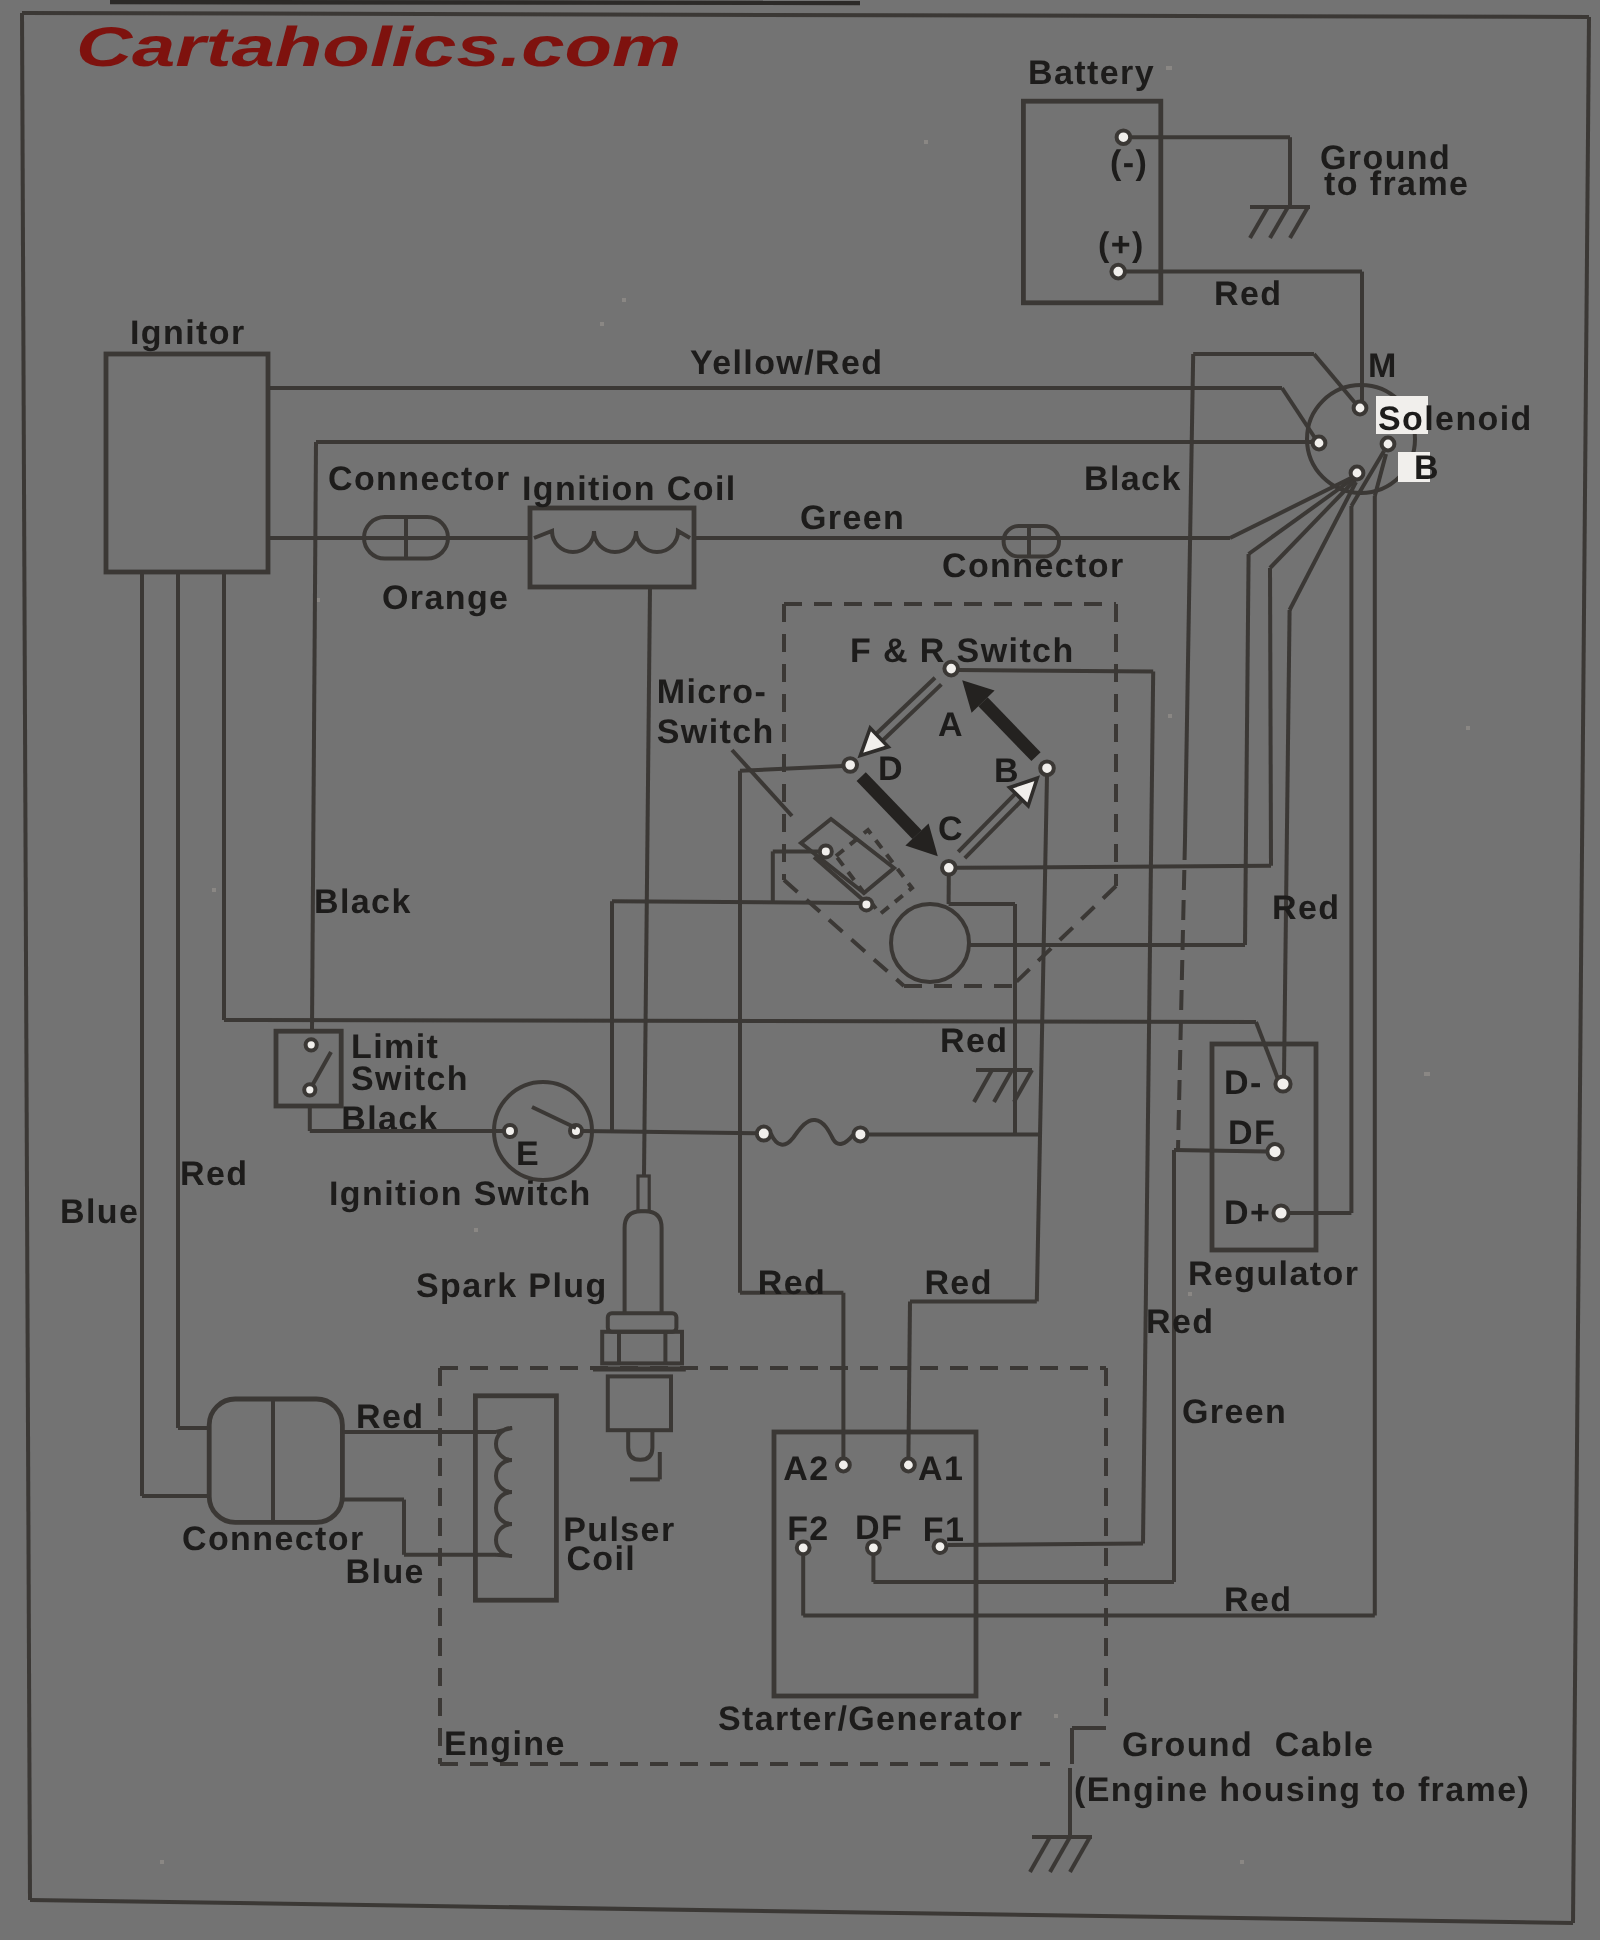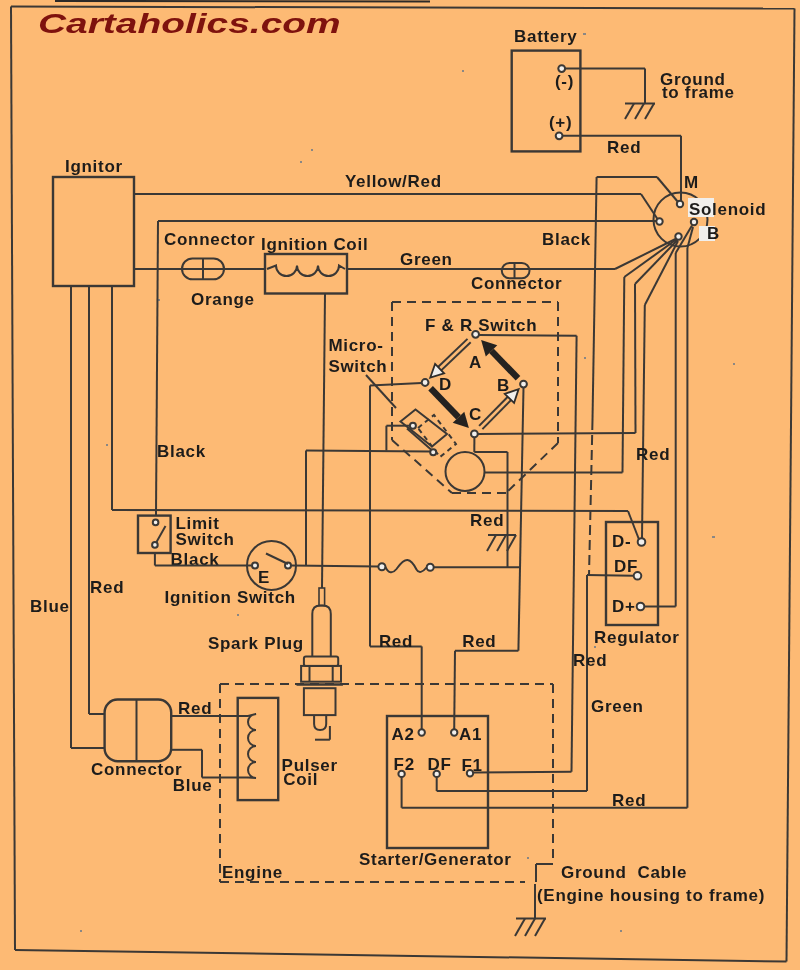--- a/index.html
+++ b/index.html
@@ -1,16 +1,16 @@
 <!DOCTYPE html>
 <html><head>
 <meta charset="utf-8">
 <style>
 html,body{margin:0;padding:0;background:#f1efec;}
-#pg{position:relative;width:800px;height:970px;background:#fdba74;overflow:hidden;}
+#pg{position:relative;width:800px;height:970px;background:#737373;overflow:hidden;}
 svg{display:block}
 .w{stroke:#3b3835;stroke-width:2;fill:none;}
 .w2{stroke:#3b3835;stroke-width:2.4;fill:none;}
 .dash{stroke:#3b3835;stroke-width:2;fill:none;stroke-dasharray:9 6;}
 .tc{fill:#f1efec;stroke:#3b3835;stroke-width:2;}
 .t2{font-family:"Liberation Sans",sans-serif;font-weight:bold;font-size:17px;fill:#1d1c1b;letter-spacing:0.7px;}
 .sp{fill:#8a8784;}
 </style>
 </head>
 <body>

